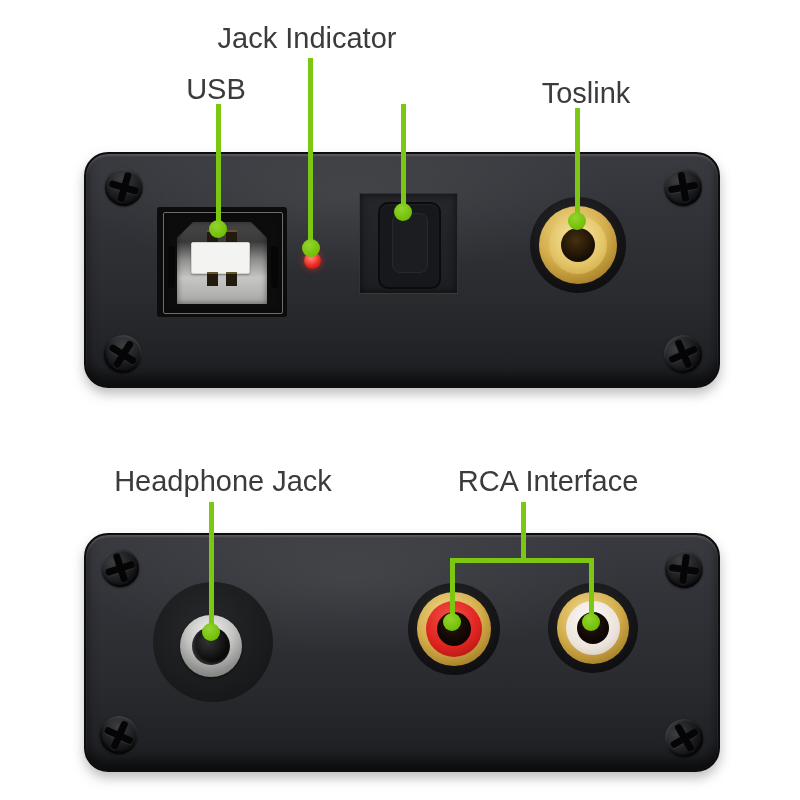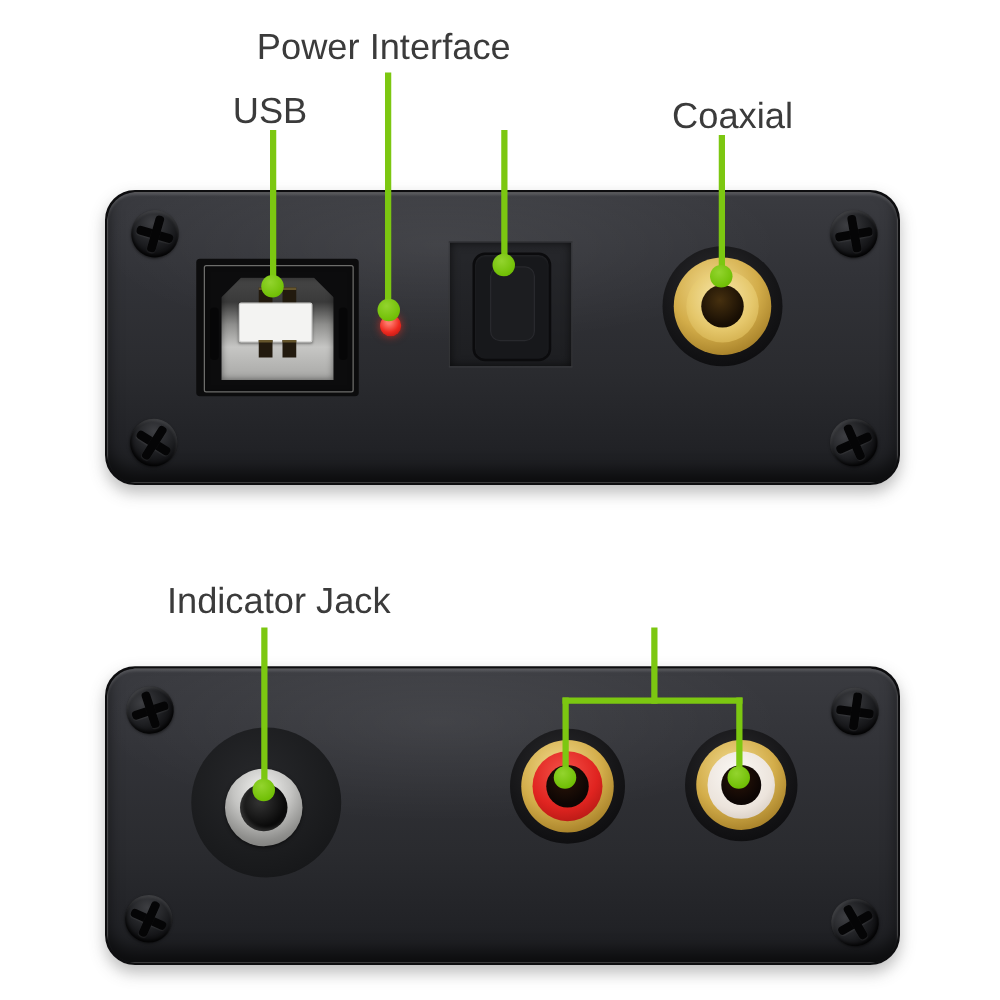--- a/index.html
+++ b/index.html
@@ -73,24 +73,25 @@
     box-shadow:inset 2px -2px 3px rgba(255,255,255,0.14);}
   
   .led{background:radial-gradient(circle at 42% 32%, #ff7a6c 12%, #ee2a20 55%, #ae130f 95%);
     box-shadow:0 0 7px rgba(255,45,30,0.65);}
 </style>
 </head>
 <body>
 
 <div class="stage">
 
-  <div class="label" style="left:307px;top:23px;">Power Interface</div>
+  <div class="label" style="left:307px;top:23px;">Jack Indicator</div>
   <div class="label" style="left:216px;top:74px;">USB</div>
-  <div class="label" style="left:586px;top:78px;">Coaxial</div>
-  <div class="label" style="left:223px;top:466px;">Indicator Jack</div>
+  <div class="label" style="left:586px;top:78px;">Toslink</div>
+  <div class="label" style="left:223px;top:466px;">Headphone Jack</div>
+  <div class="label" style="left:548px;top:466px;">RCA Interface</div>
 
   <div class="device" style="left:84px;top:152px;width:632px;height:232px;">
 
     <div class="screw" style="left:19px;top:14px;transform:rotate(16deg);">
         <span class="slot h"></span>
         <span class="slot v"></span>
       </div>
     <div class="screw" style="left:578px;top:14px;transform:rotate(-10deg);">
         <span class="slot h"></span>
         <span class="slot v"></span>

